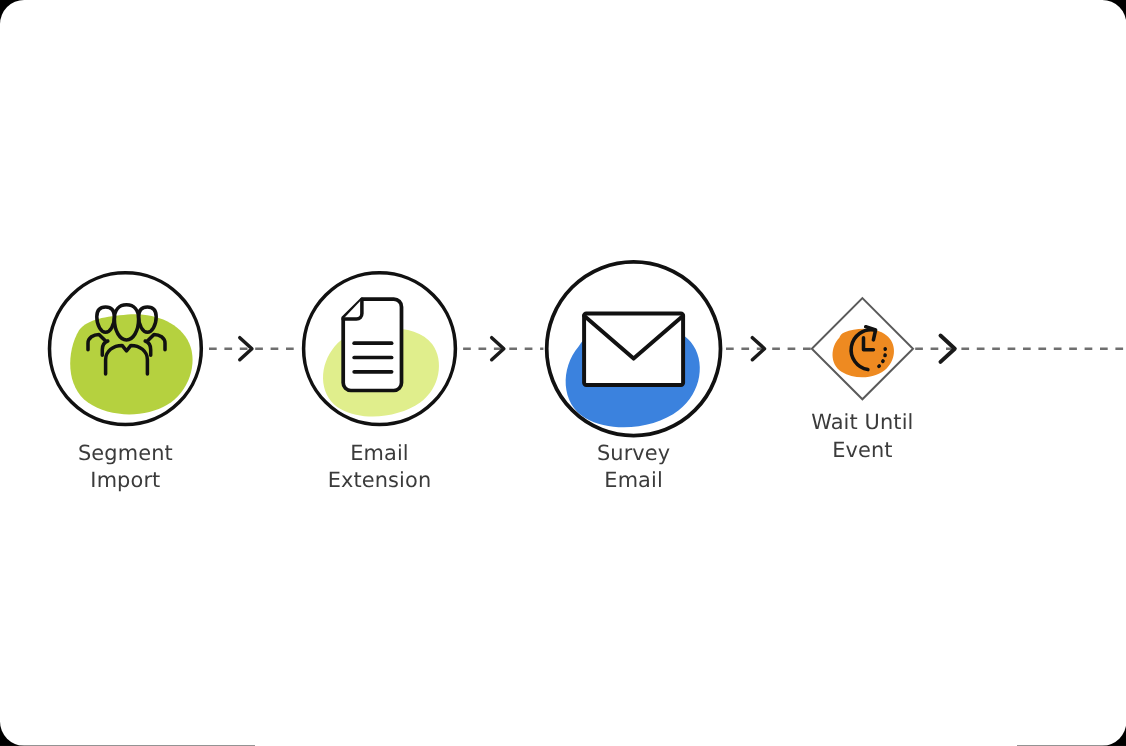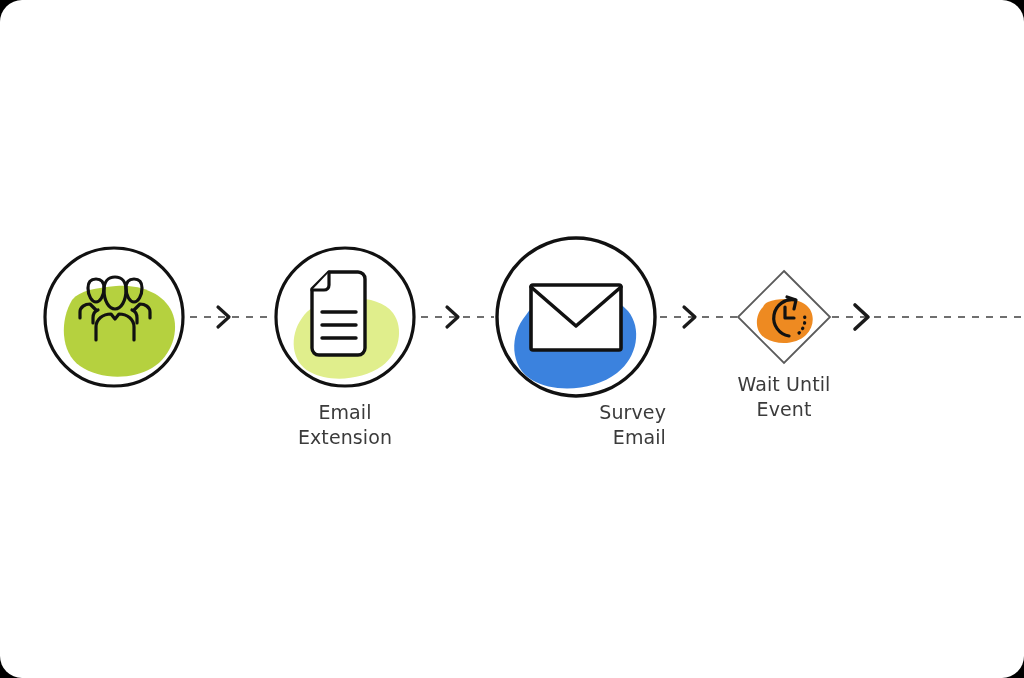--- a/index.html
+++ b/index.html
@@ -167,23 +167,25 @@
         <polyline points="787,297 796,300 794,309" stroke-width="3.2" stroke-linejoin="round"></polyline>
 
         <path d="M 799 333 A 18 18 0 0 0 804 314" stroke-width="3.2" stroke-dasharray="0.5 5.2"></path>
 
         <polyline points="785,307 785,318 794,318" stroke-width="3.2" stroke-linejoin="round"></polyline>
       </g>
     </g>
 
   </svg>
 
+  <div class="node-label" style="left:24px; top:400px; width:180px;">Segment
+Import</div>
 
   <div class="node-label" style="left:255px; top:400px; width:180px;">Email
 Extension</div>
 
-  <div class="node-label" style="left:486px; top:400px; width:180px;text-align:right;">Survey
+  <div class="node-label" style="left:486px; top:400px; width:180px;">Survey
 Email</div>
 
   <div class="node-label" style="left:694px; top:372px; width:180px;">Wait Until
 Event</div>
 
 </div>
 
 </body></html>

